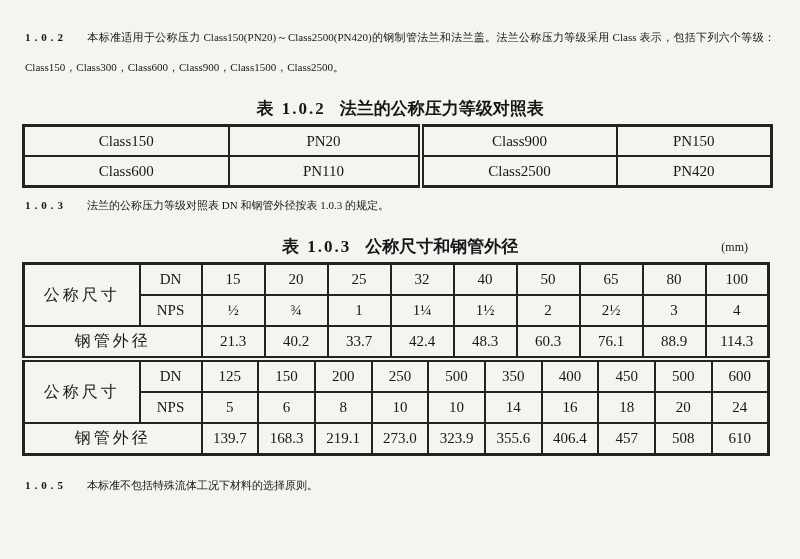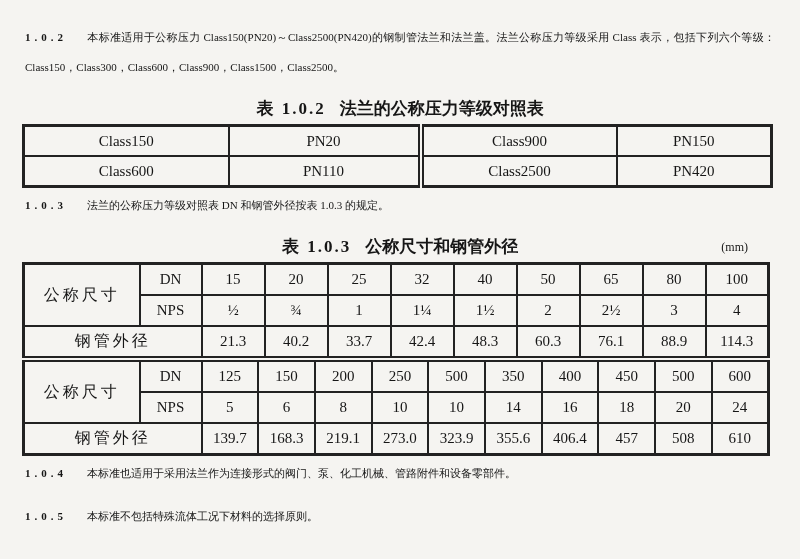--- a/index.html
+++ b/index.html
@@ -198,17 +198,16 @@
       <td>323.9</td>
       <td>355.6</td>
       <td>406.4</td>
       <td>457</td>
       <td>508</td>
       <td>610</td>
     </tr>
   </tbody>
     </table>
 
-  <p class="clause bottom p104"><span class="num">1.0.4</span><span>本标准也适用于采用法兰作为连接形式的阀门、泵、化工机械、管路附件和设备零部件。</span></p>
 
   <p class="clause bottom"><span class="num">1.0.5</span><span>本标准不包括特殊流体工况下材料的选择原则。</span></p>
 
 </div>
 
 </body></html>

